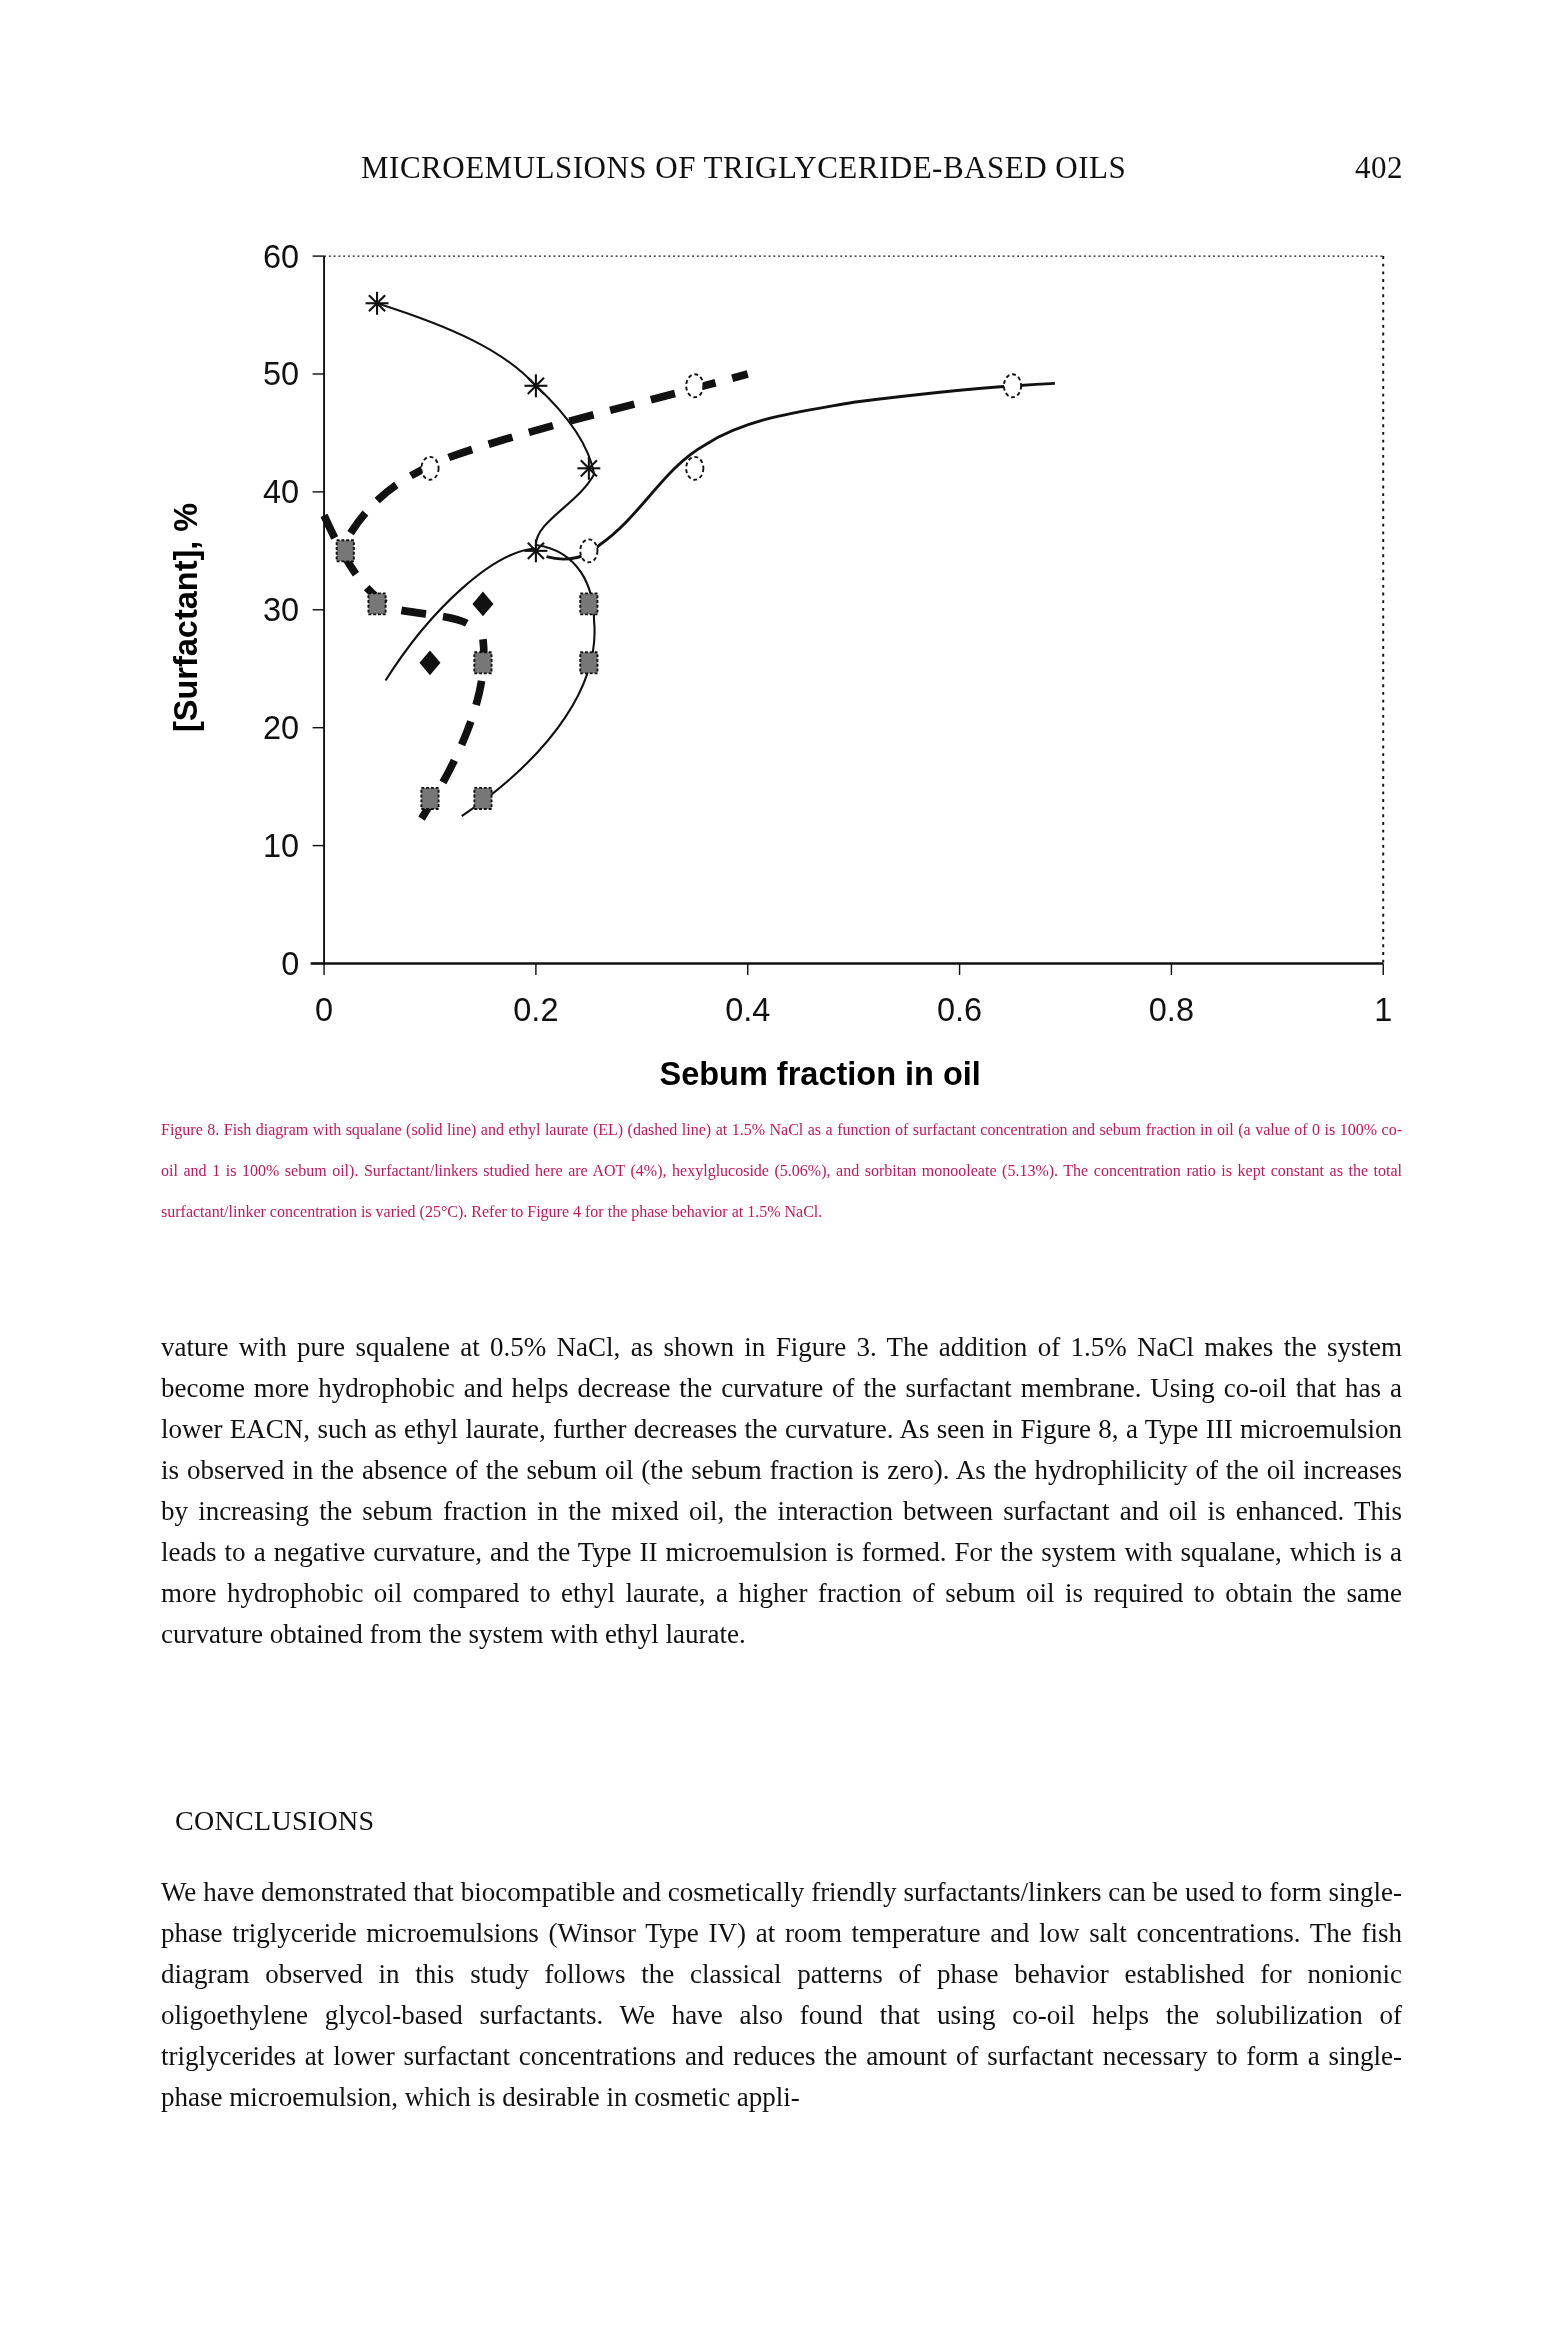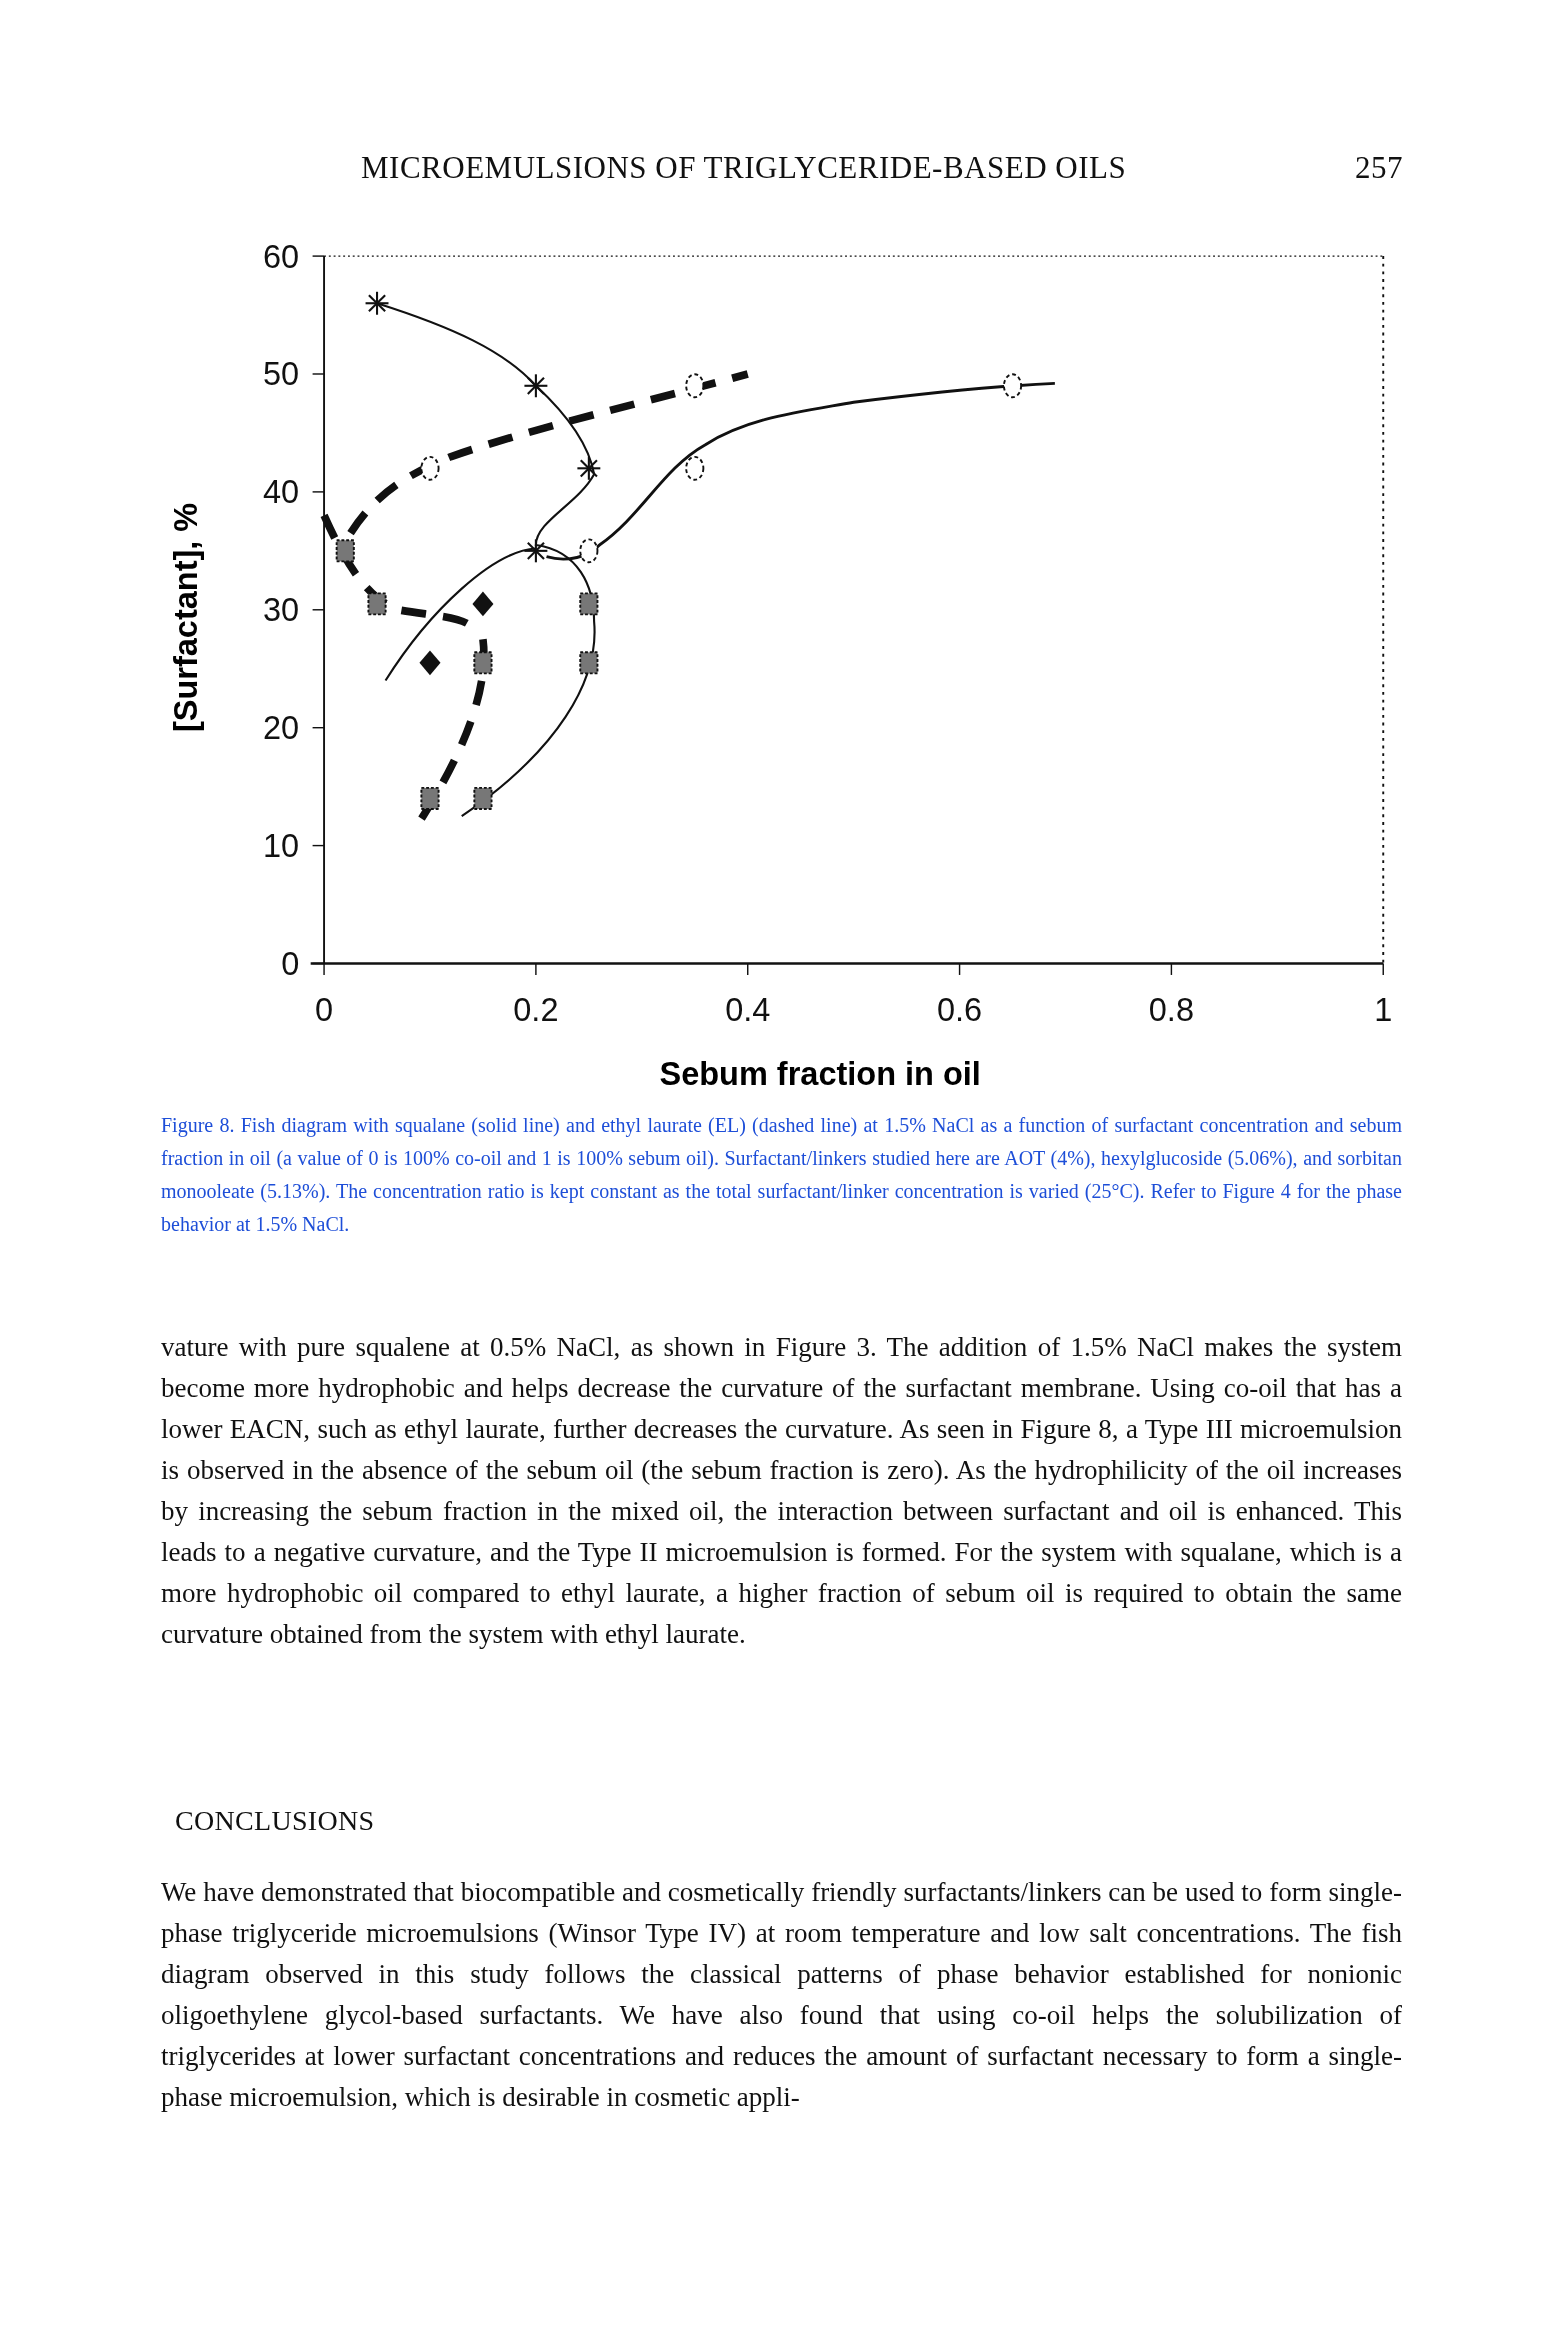--- a/index.html
+++ b/index.html
@@ -7,22 +7,22 @@
   .page { position: absolute; left: 0; top: 0; width: 1562px; height: 2331px; }
   .running-head {
     position: absolute; top: 134px; left: 361px; width: 1042px; height: 42px;
     font-family: "Liberation Serif", "DejaVu Serif", serif; font-size: 31px; letter-spacing: 0.5px; margin-top: 16px;
   }
   .running-head .title { position: absolute; left: 0; top: 0; }
   .running-head .pageno { position: absolute; right: 0; top: 0; }
   #chart { position: absolute; left: 0; top: 210px; width: 1562px; height: 899px; }
   .caption {
     position: absolute; left: 161px; top: 1109px; width: 1241px;
-    font-family: "Liberation Serif", "DejaVu Serif", serif; font-size: 20px; line-height: 33px;
-    text-align: justify; color: #1d4ed8;
+    font-family: "Liberation Serif", "DejaVu Serif", serif; font-size: 16px; line-height: 41px;
+    text-align: justify; color: #be185d;
   }
   .caption .fig-label { font-weight: normal; }
   .body-text {
     position: absolute; left: 161px; width: 1241px;
     font-family: "Liberation Serif", "DejaVu Serif", serif; font-size: 27px; line-height: 41px;
     text-align: justify; color: #111;
   }
   .p1 { top: 1327px; }
   .section-head {
     position: absolute; left: 175px; top: 1805px;
@@ -31,21 +31,21 @@
   .p2 { top: 1872px; }
   .axis-text { font-family: "Liberation Sans", "DejaVu Sans", sans-serif; }
 </style>
 </head>
 <body>
 
 <div class="page">
 
   <div class="running-head">
     <span class="title">MICROEMULSIONS OF TRIGLYCERIDE-BASED OILS</span>
-    <span class="pageno">257</span>
+    <span class="pageno">402</span>
   </div>
 
   <svg id="chart" viewBox="0 220 1634 940" xmlns="http://www.w3.org/2000/svg">
     <g id="frame">
         <line x1="339" y1="1008" x2="339" y2="268" stroke="#111111" stroke-width="2"></line>
         <line x1="325" y1="1008" x2="1447" y2="1008" stroke="#111111" stroke-width="2.5"></line>
         <line x1="339" y1="268" x2="1447" y2="268" stroke="#111111" stroke-width="1.5" stroke-dasharray="2 3"></line>
         <line x1="1447" y1="268" x2="1447" y2="1008" stroke="#111111" stroke-width="2" stroke-dasharray="3 5"></line>
       </g>
     <g id="curves">

